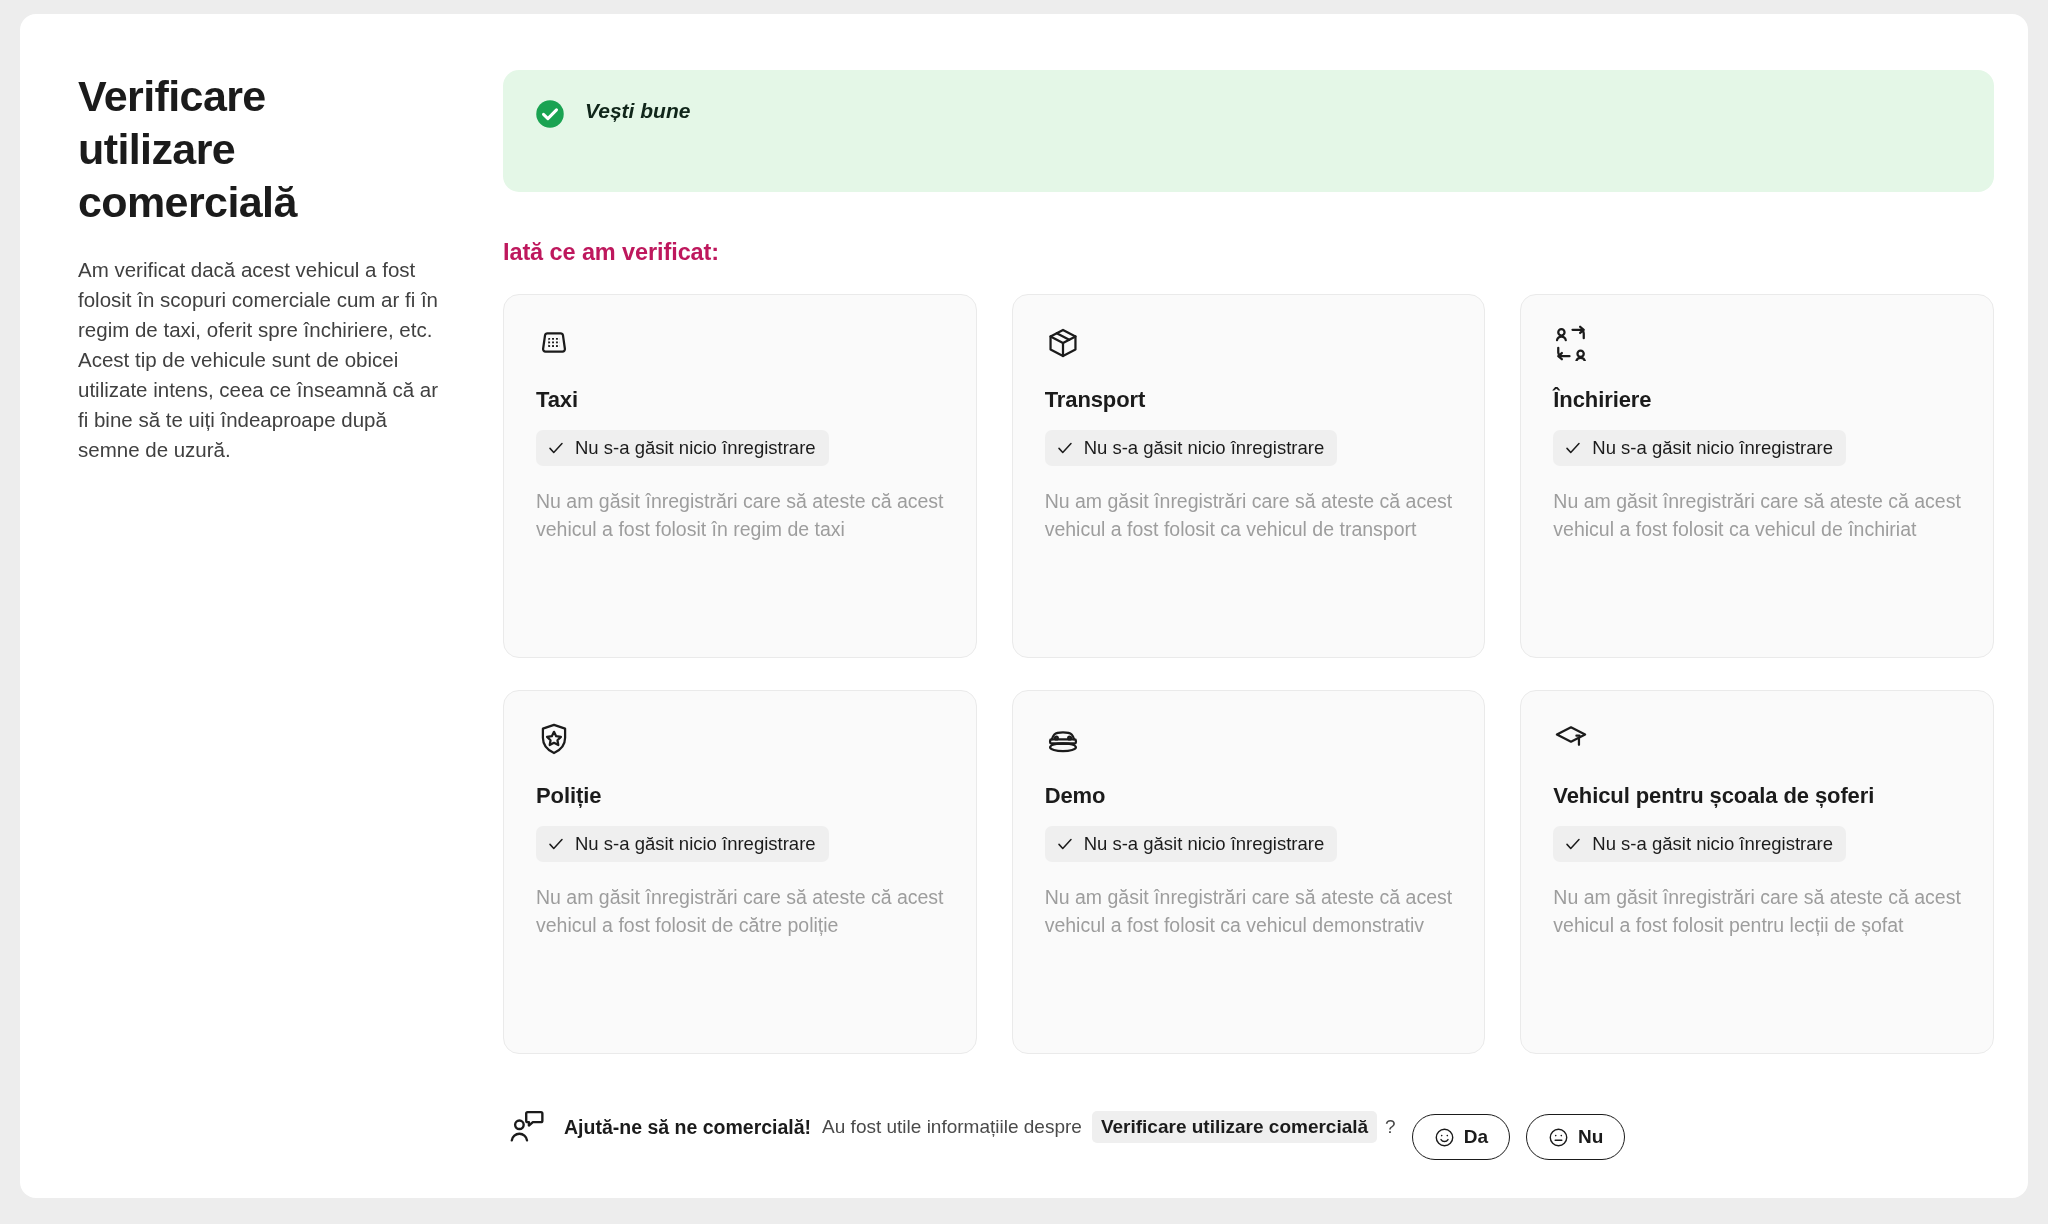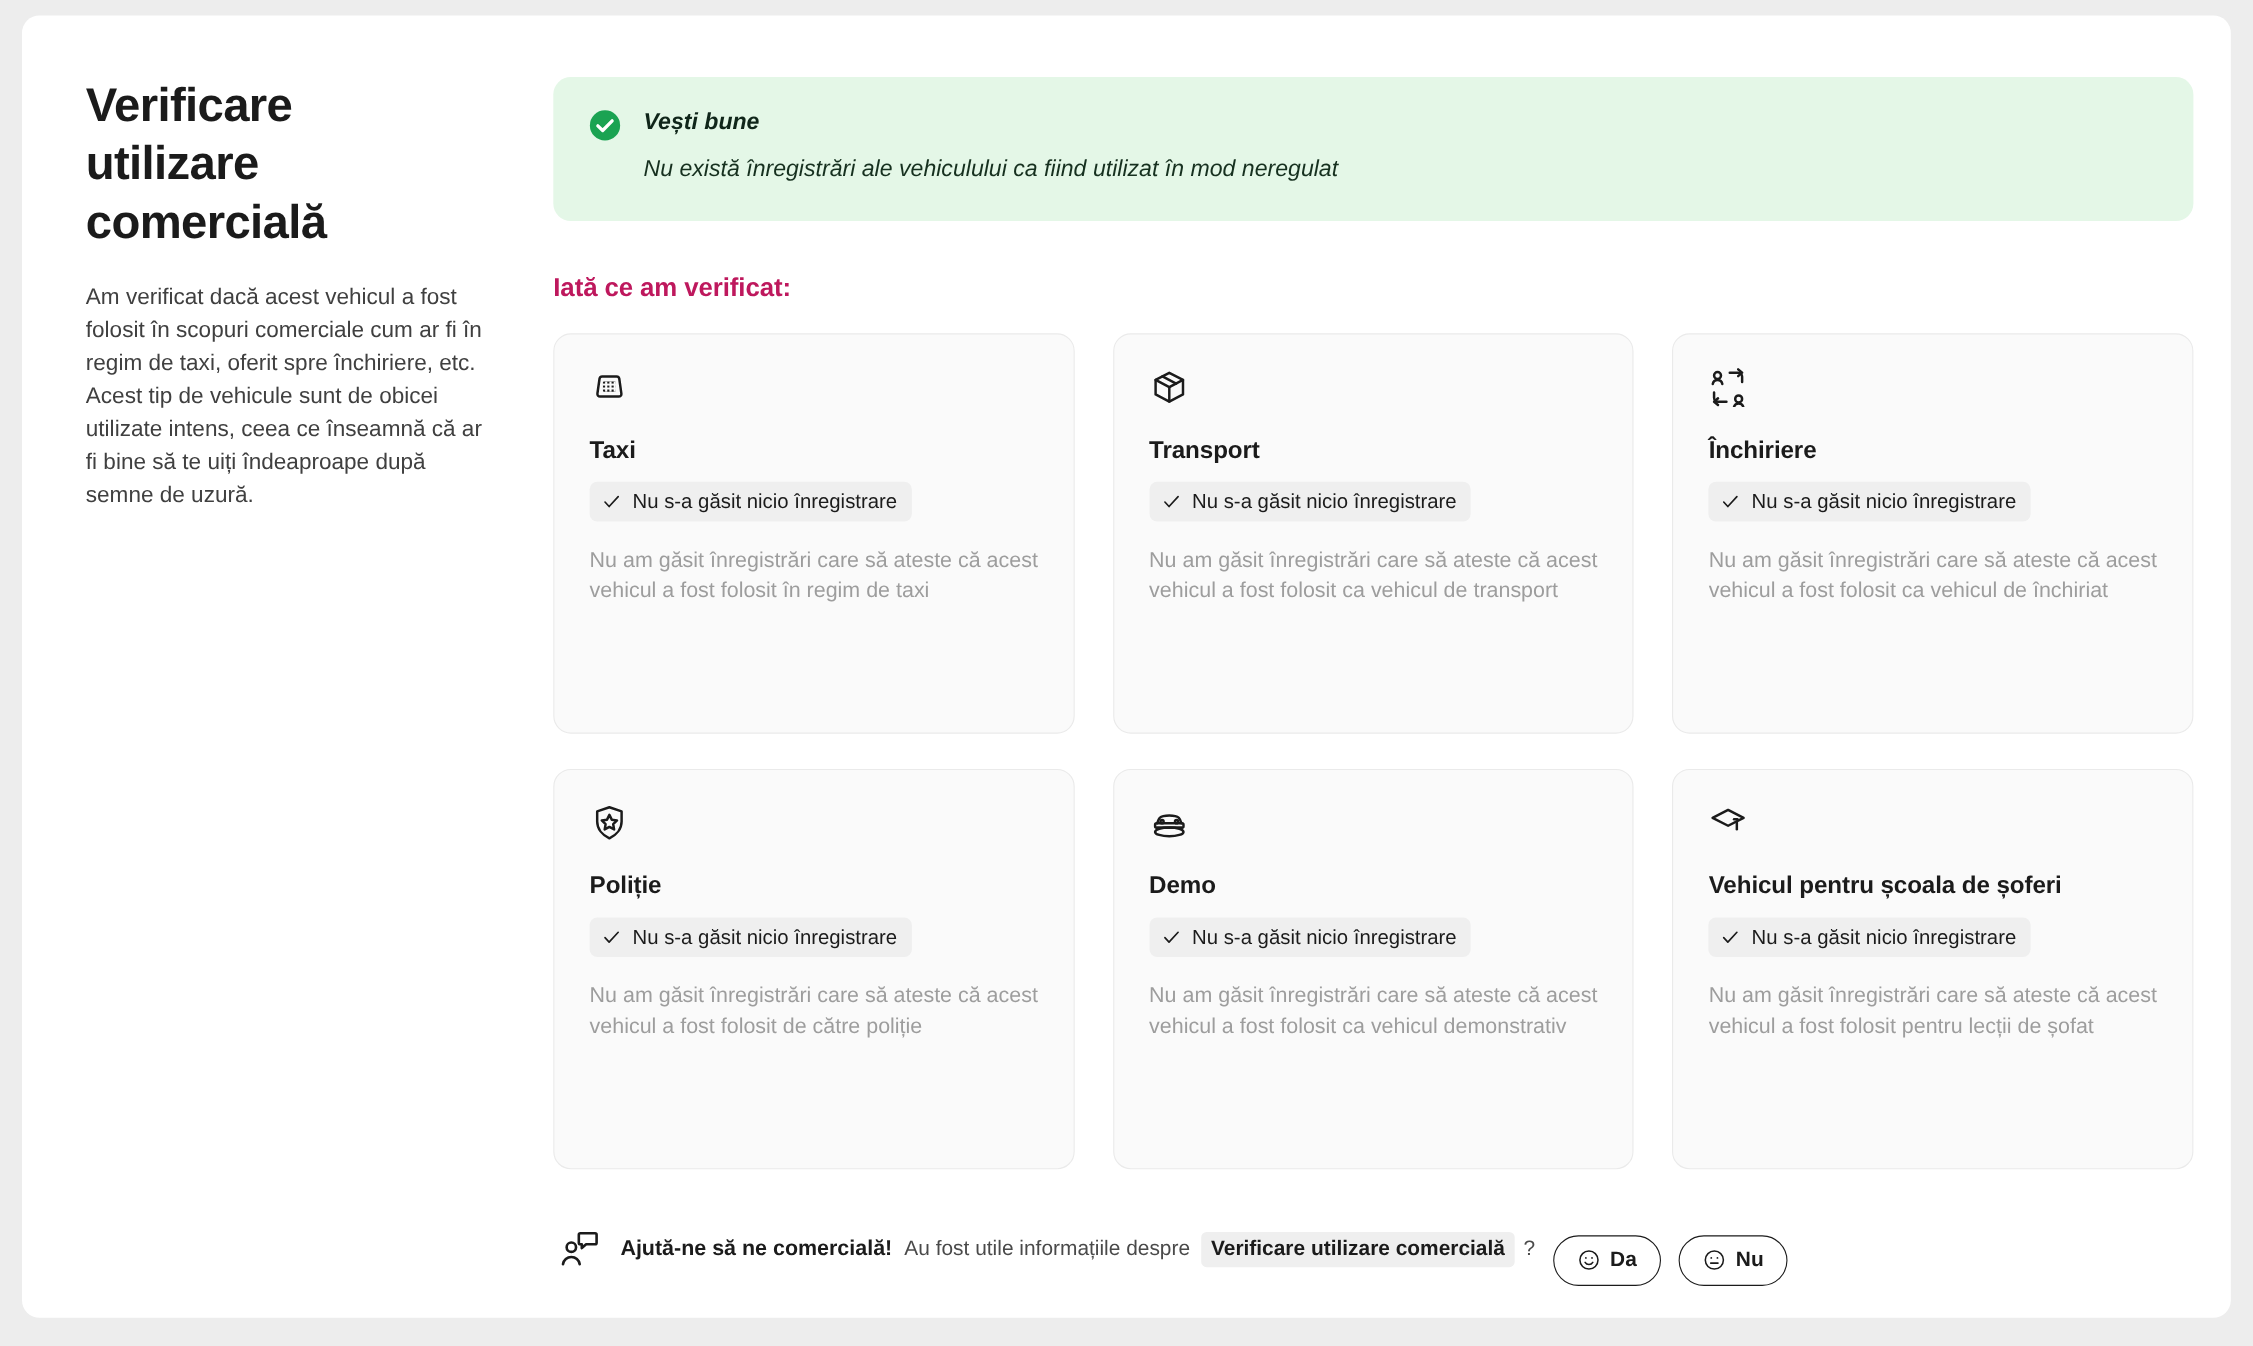--- a/index.html
+++ b/index.html
@@ -218,21 +218,20 @@
 
     <div class="banner">
       <span class="banner-icon">
         <svg viewBox="0 0 24 24" width="30" height="30">
           <circle cx="12" cy="12" r="11" fill="#1aa352"></circle>
           <path d="M6.8 12.3 L10.3 15.7 L17.2 8.7" fill="none" stroke="#ffffff" stroke-width="2.4" stroke-linecap="round" stroke-linejoin="round"></path>
         </svg>
       </span>
       <div class="banner-text">
         <div class="banner-title">Vești bune</div>
-        <div class="banner-sub">Nu există înregistrări ale vehiculului ca fiind utilizat în mod neregulat</div>
       </div>
     </div>
 
     <div class="section-heading">Iată ce am verificat:</div>
 
     <div class="grid">
 
       <div class="card">
         <span class="card-icon">
           <svg viewBox="0 0 24 24" width="36" height="36" fill="none" stroke="currentColor" stroke-width="1.5" stroke-linecap="round" stroke-linejoin="round">

